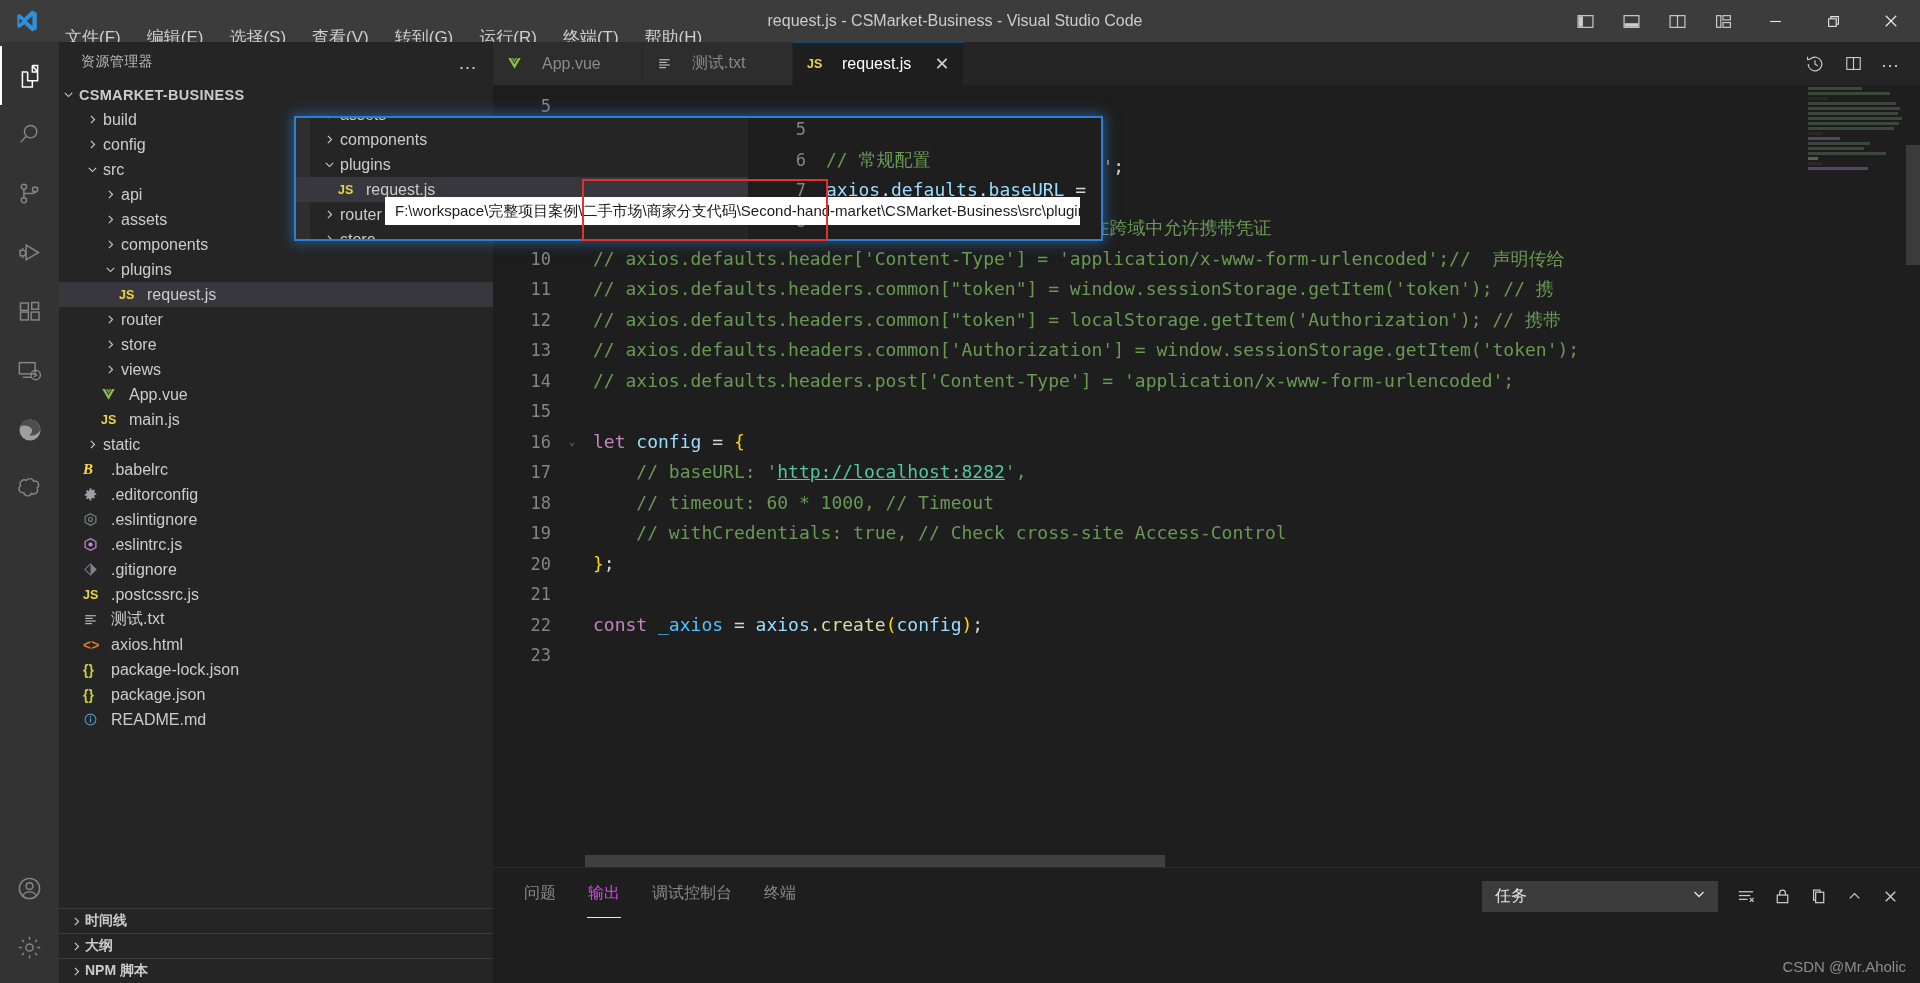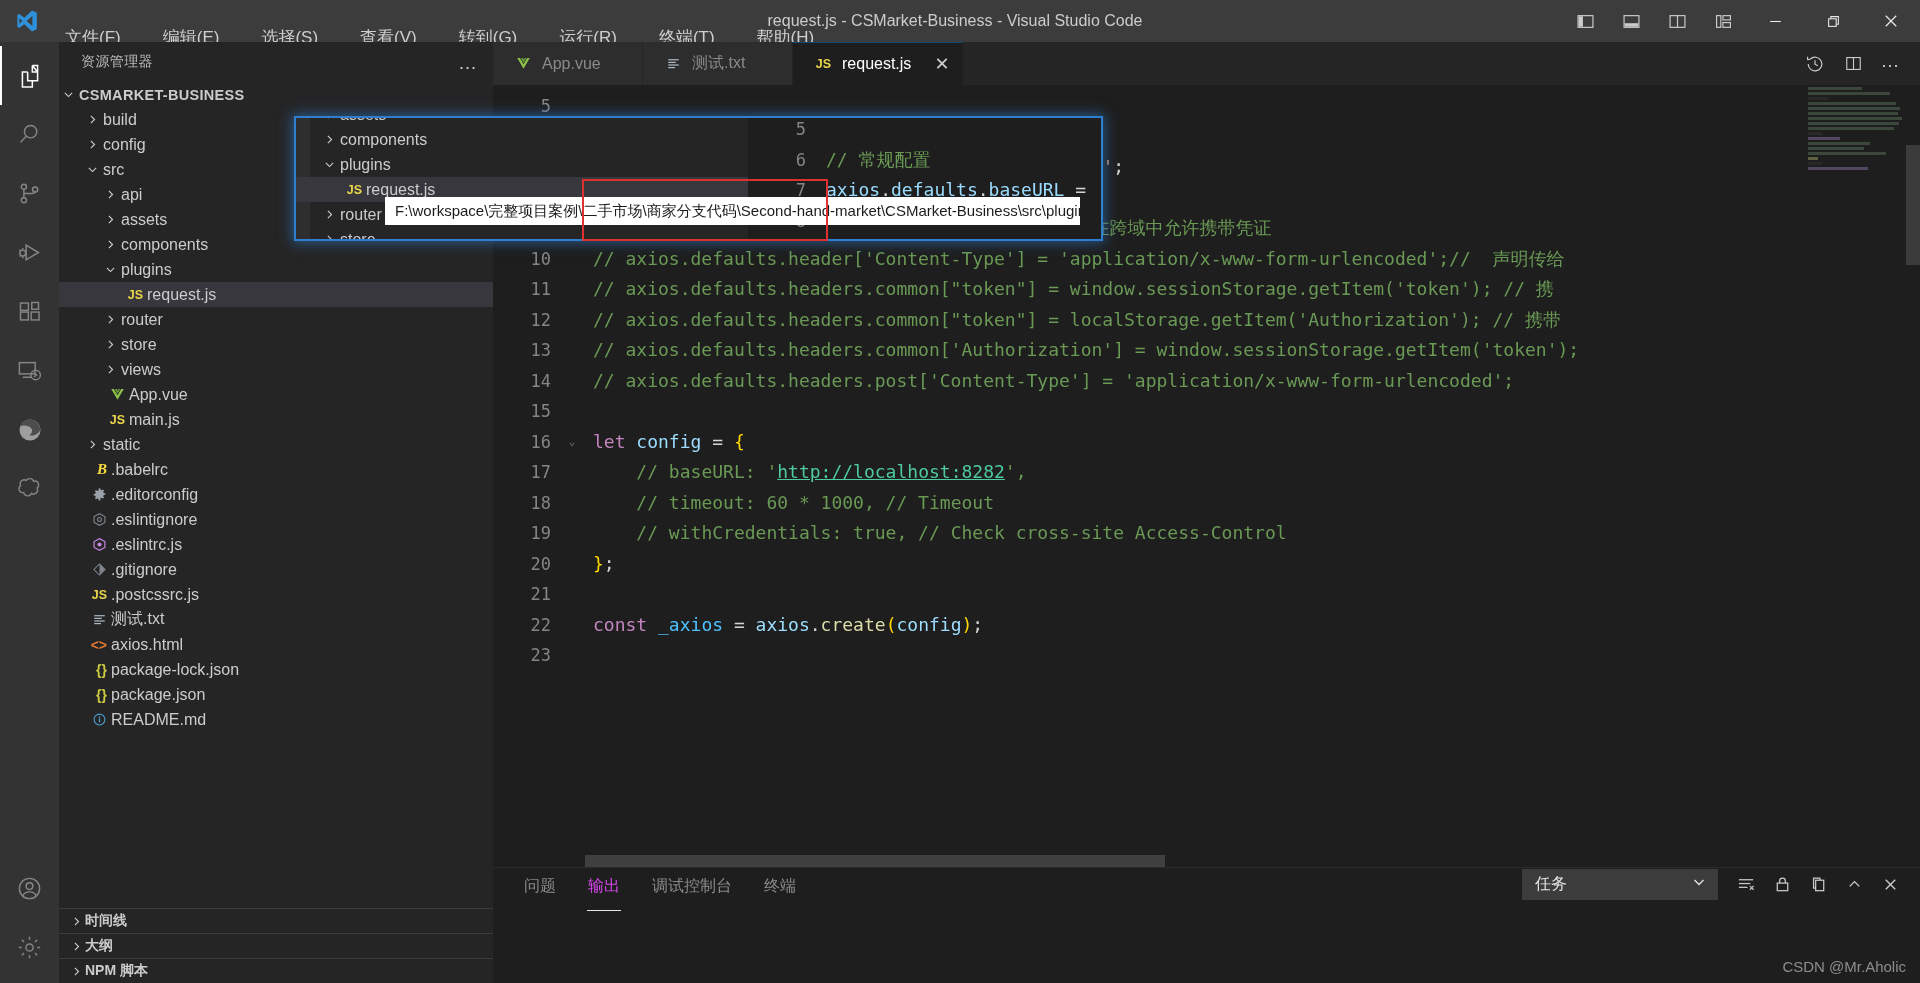--- a/index.html
+++ b/index.html
@@ -12,21 +12,21 @@
   }
   .app { position: relative; width: 1920px; height: 983px; display: flex; flex-direction: column; }
 
   
   .titlebar {
     height: 42px; flex: 0 0 42px; background: #3c3c3c;
     display: flex; align-items: center; position: relative;
   }
   .vscode-logo { width: 52px; display:flex; align-items:center; justify-content:center; }
   .vscode-logo svg { width: 26px; height: 26px; }
-  .menu { display: flex; align-items: center; gap: 16px; margin-top: 32px; }
+  .menu { display: flex; align-items: center; gap: 0; margin-top: 32px; }
   .menu-item {
     font-size: 17px; color: #cfcfcf; padding: 4px 13px; cursor: default;
     white-space: nowrap;
   }
   .title-center {
     position: absolute; left: 0; right: 10px; text-align: center;
     font-size: 16px; color: #cccccc; pointer-events: none;
   }
   .title-right {
     margin-left: auto; display: flex; align-items: center; height: 100%;
@@ -74,21 +74,21 @@
     color:#cccccc; white-space: nowrap; cursor: pointer; position: relative;
   }
   .row.selected { background:#37373d; }
   .row.root { font-weight: bold; font-size: 14.5px; letter-spacing:.3px; }
   .twisty {
     width: 18px; flex:0 0 18px; display:flex; align-items:center; justify-content:center;
     color:#cccccc; font-size:11px;
   }
   .twisty svg { width:13px; height:13px; }
   .ficon {
-    width: 24px; flex:0 0 24px; display:flex; align-items:center; justify-content:flex-end;
+    width: 24px; flex:0 0 24px; display:flex; align-items:center; justify-content:flex-start;
     font-size: 12.5px; font-weight: bold; margin-right: 2px;
   }
   .ficon svg { width:15px; height:15px; }
   .lbl { padding-left: 2px; }
   .ind0 { }
   .ind1 { padding-left: 24px; }
   .ind2 { padding-left: 42px; }
   .ind3 { padding-left: 60px; }
 
   .sect {
@@ -143,32 +143,32 @@
   .mm-line { height:3px; margin: 2px 0 0 6px; background:#3f4f3f; }
   .scroll-v {
     position:absolute; top:60px; right:0; width: 14px; height:120px; background:#4f4f4f; opacity:.6;
   }
   .scroll-h {
     position:absolute; left: 92px; bottom:0; height: 12px; width: 580px; background:#4f4f4f; opacity:.7;
   }
 
   
   .panel { height: 116px; flex:0 0 116px; background:#1e1e1e; border-top:1px solid #2b2b2b; }
-  .panel-head { height:44px; display:flex; align-items:flex-start; padding-left:28px; }
+  .panel-head { height:44px; display:flex; align-items:flex-end; padding-left:28px; }
   .ptab {
     font-size:16px; color:#8a8a8a; margin-right: 26px; padding: 8px 3px 8px 3px;
     position:relative; cursor:pointer;
   }
   .ptab.active { color:#d946ef; }
   .ptab.active::after {
     content:''; position:absolute; left:2px; right:2px; bottom:-6px; height:1.5px; background:#e7e7e7;
   }
   .panel-actions { margin-left:auto; display:flex; align-items:center; gap:4px; padding-right:14px; }
   .pselect {
-    width: 196px; height:31px; background:#3c3c3c; color:#e4e4e4; font-size:16px;
+    width: 236px; height:31px; background:#3c3c3c; color:#e4e4e4; font-size:16px;
     display:flex; align-items:center; justify-content:space-between; padding: 0 10px 0 12px;
     border:1px solid #3c3c3c; cursor:pointer; margin-right: 8px;
   }
   .pa { width:32px; height:32px; display:flex; align-items:center; justify-content:center; color:#cccccc; cursor:pointer; }
 
   
   .overlay {
     position:absolute; left: 294px; top: 74px; width: 809px; height: 125px;
     border: 2px solid #2f7fd1; box-shadow: 0 0 12px 2px rgba(47,127,209,.55);
     background:#252526; overflow:hidden; z-index: 40;

